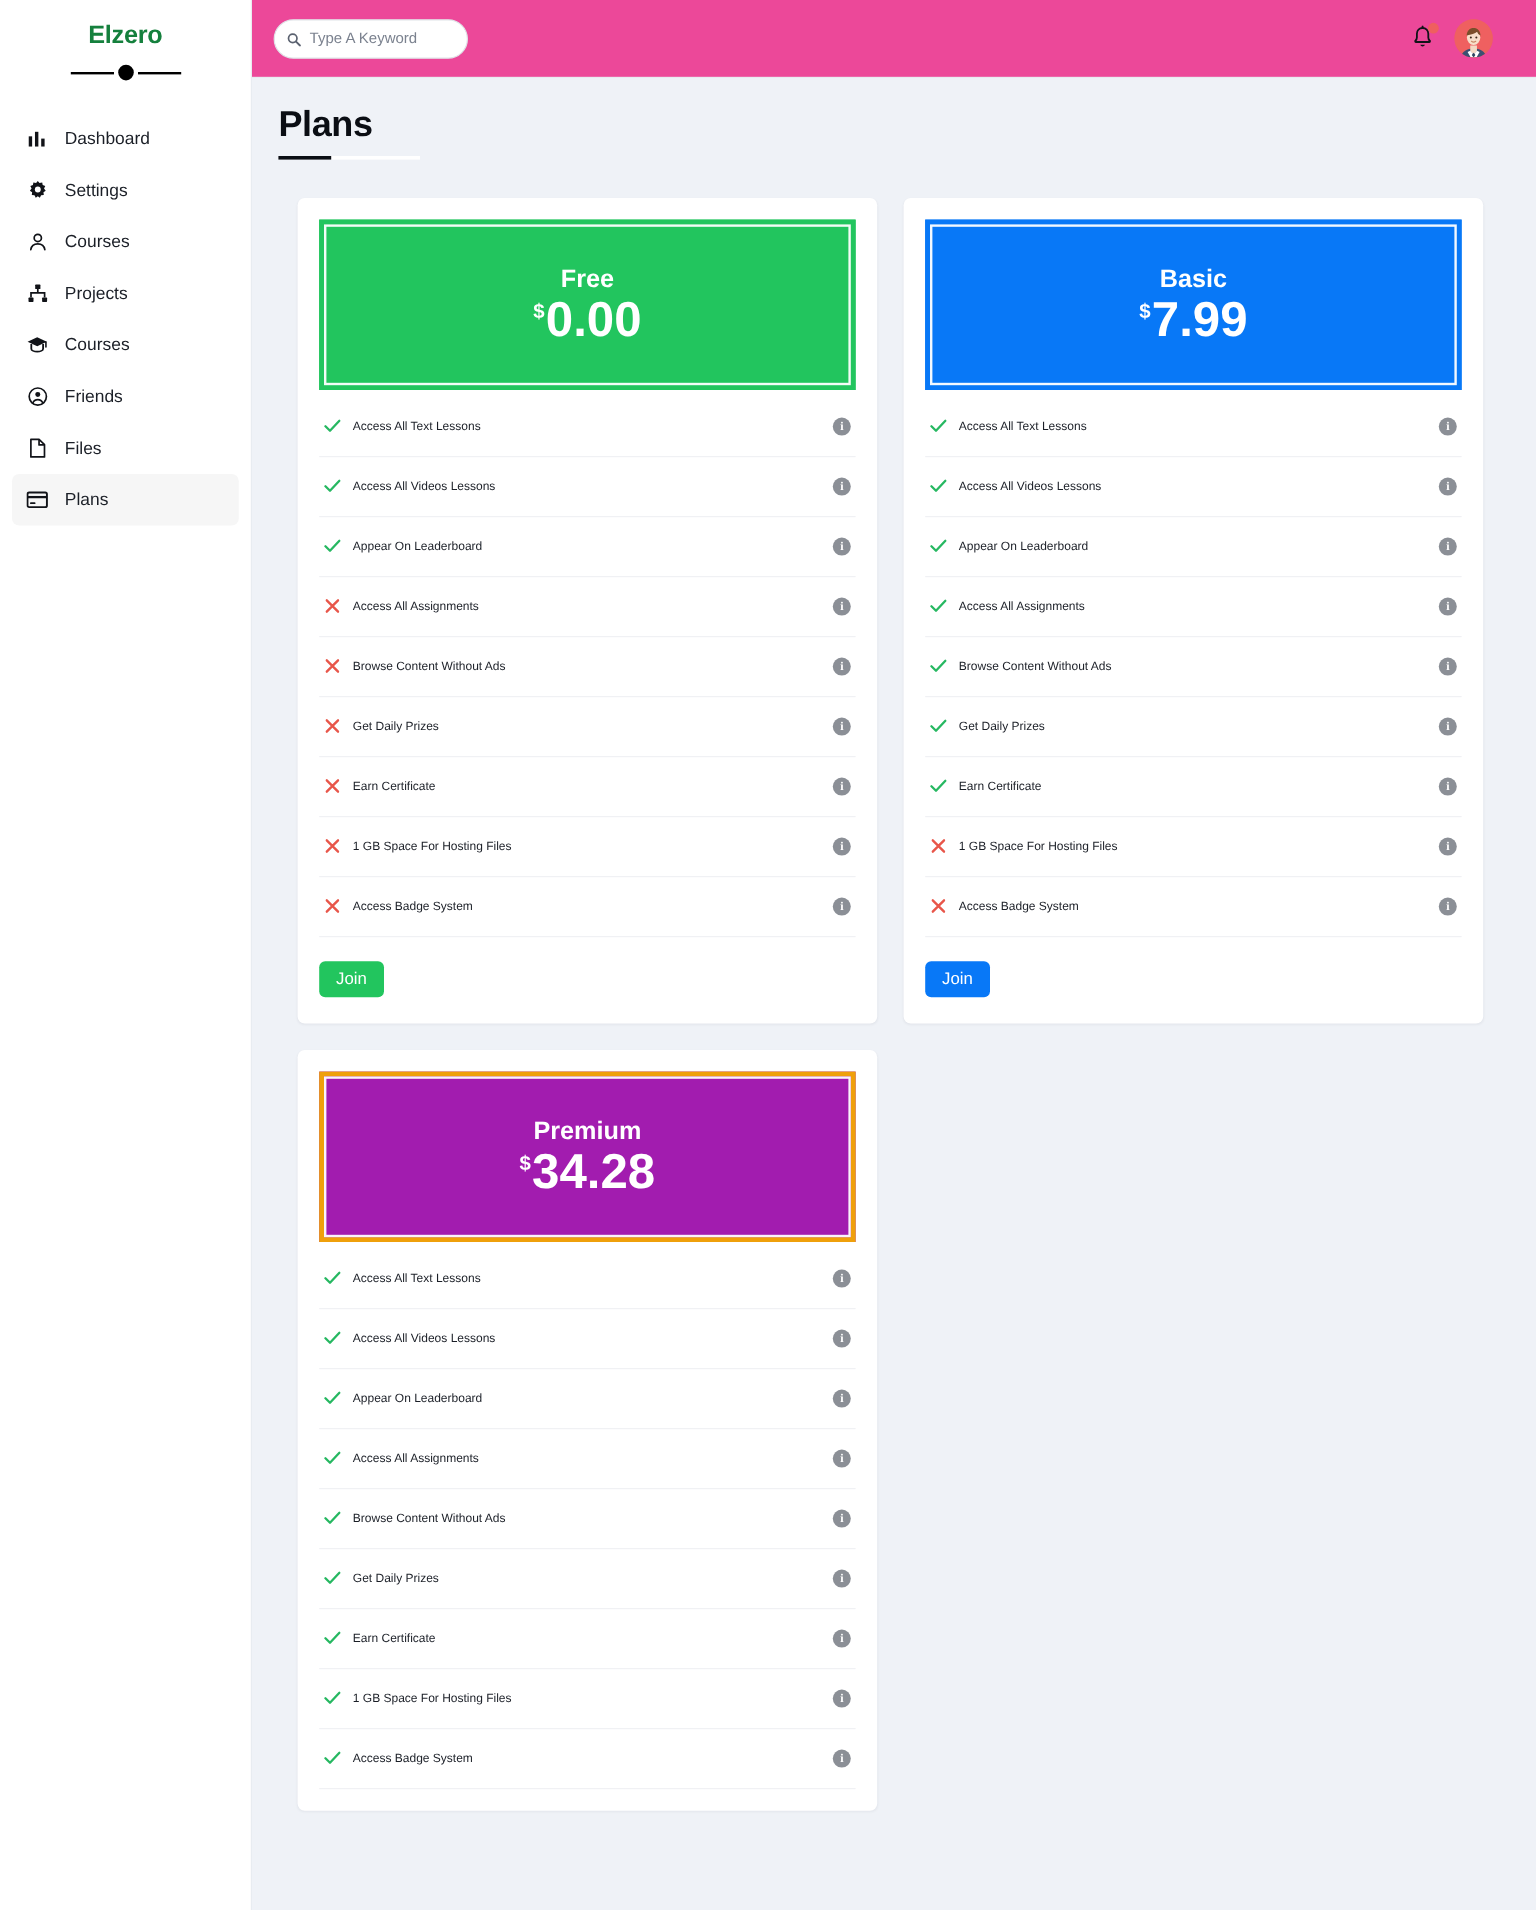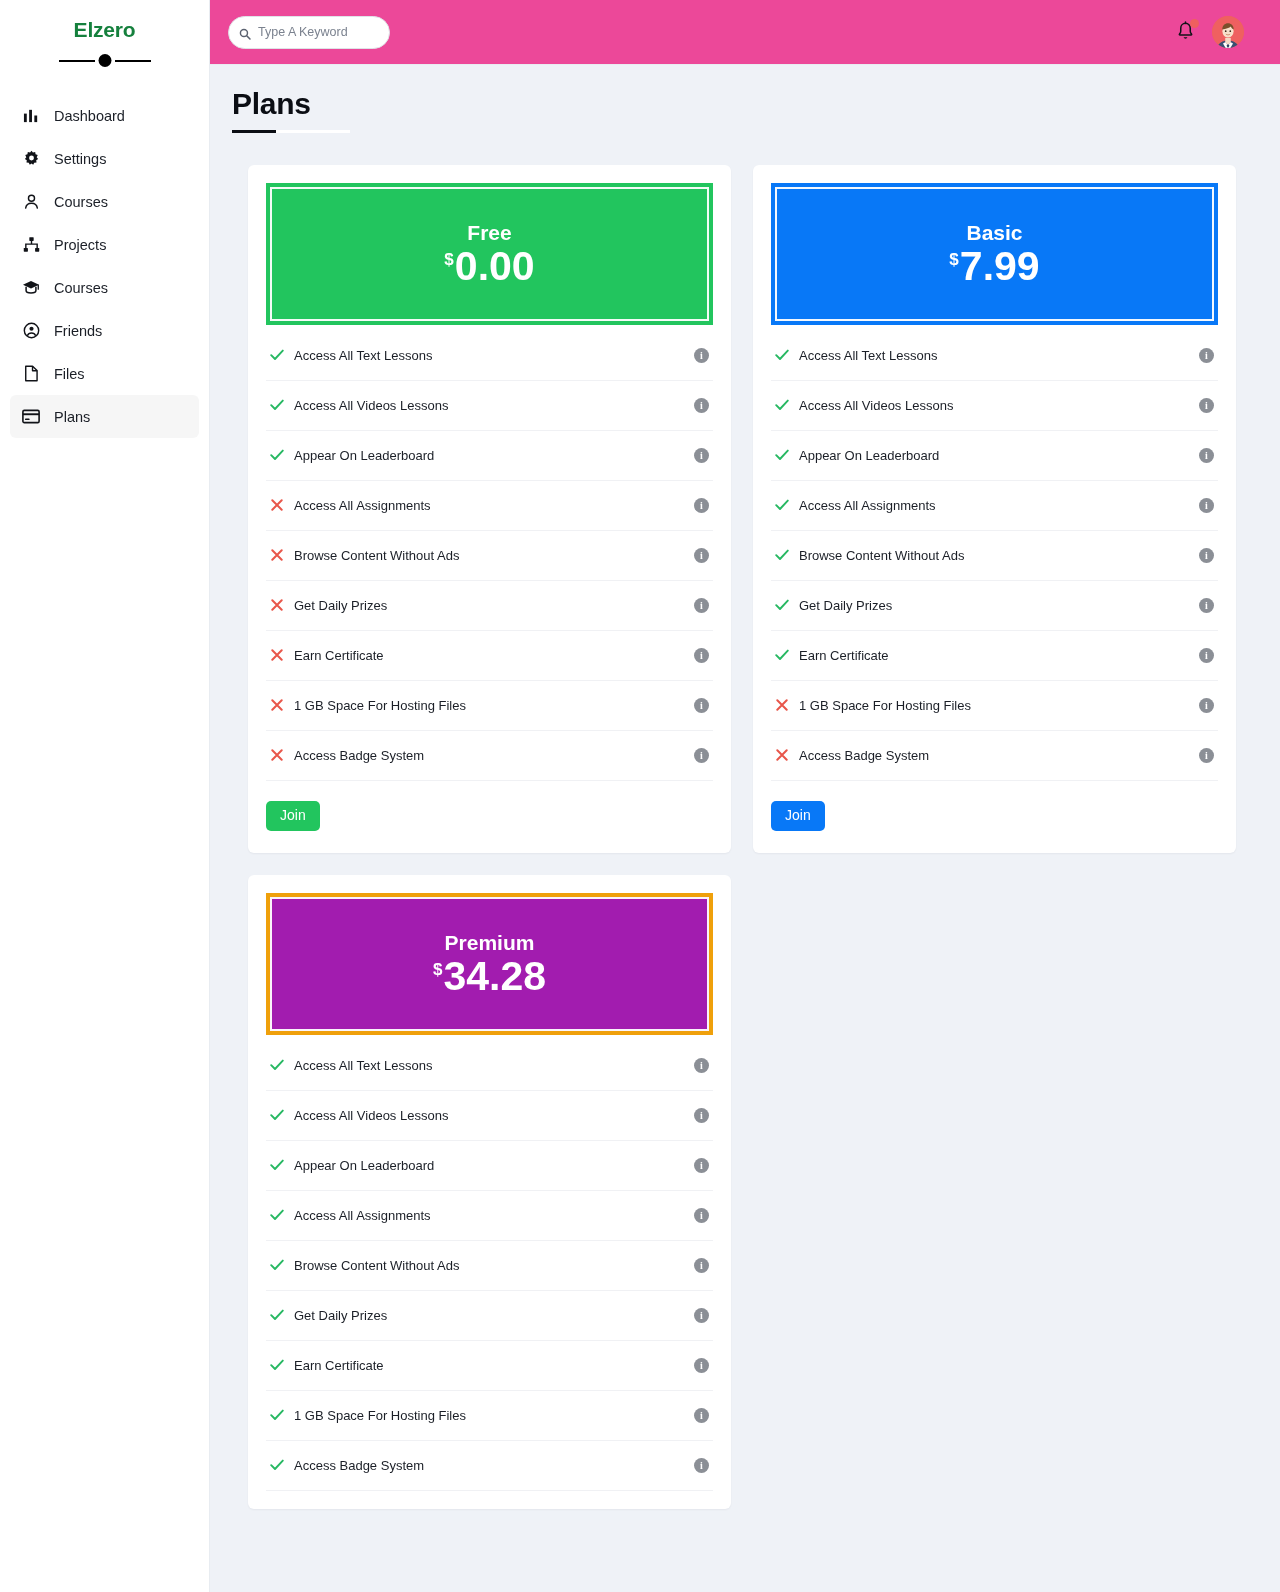--- a/index.html
+++ b/index.html
@@ -262,21 +262,21 @@
   }
   .feature-mark {
     width: 18px;
     flex: 0 0 18px;
     display: flex;
     align-items: center;
     justify-content: center;
     margin-right: 8px;
   }
   .feature-label {
-    font-size: 13px;
+    font-size: 10px;
     color: #1b1f27;
     flex: 1 1 auto;
   }
   .info-icon {
     width: 15px;
     height: 15px;
     border-radius: 50%;
     background: #8b8f96;
     color: #ffffff;
     font-size: 10px;

